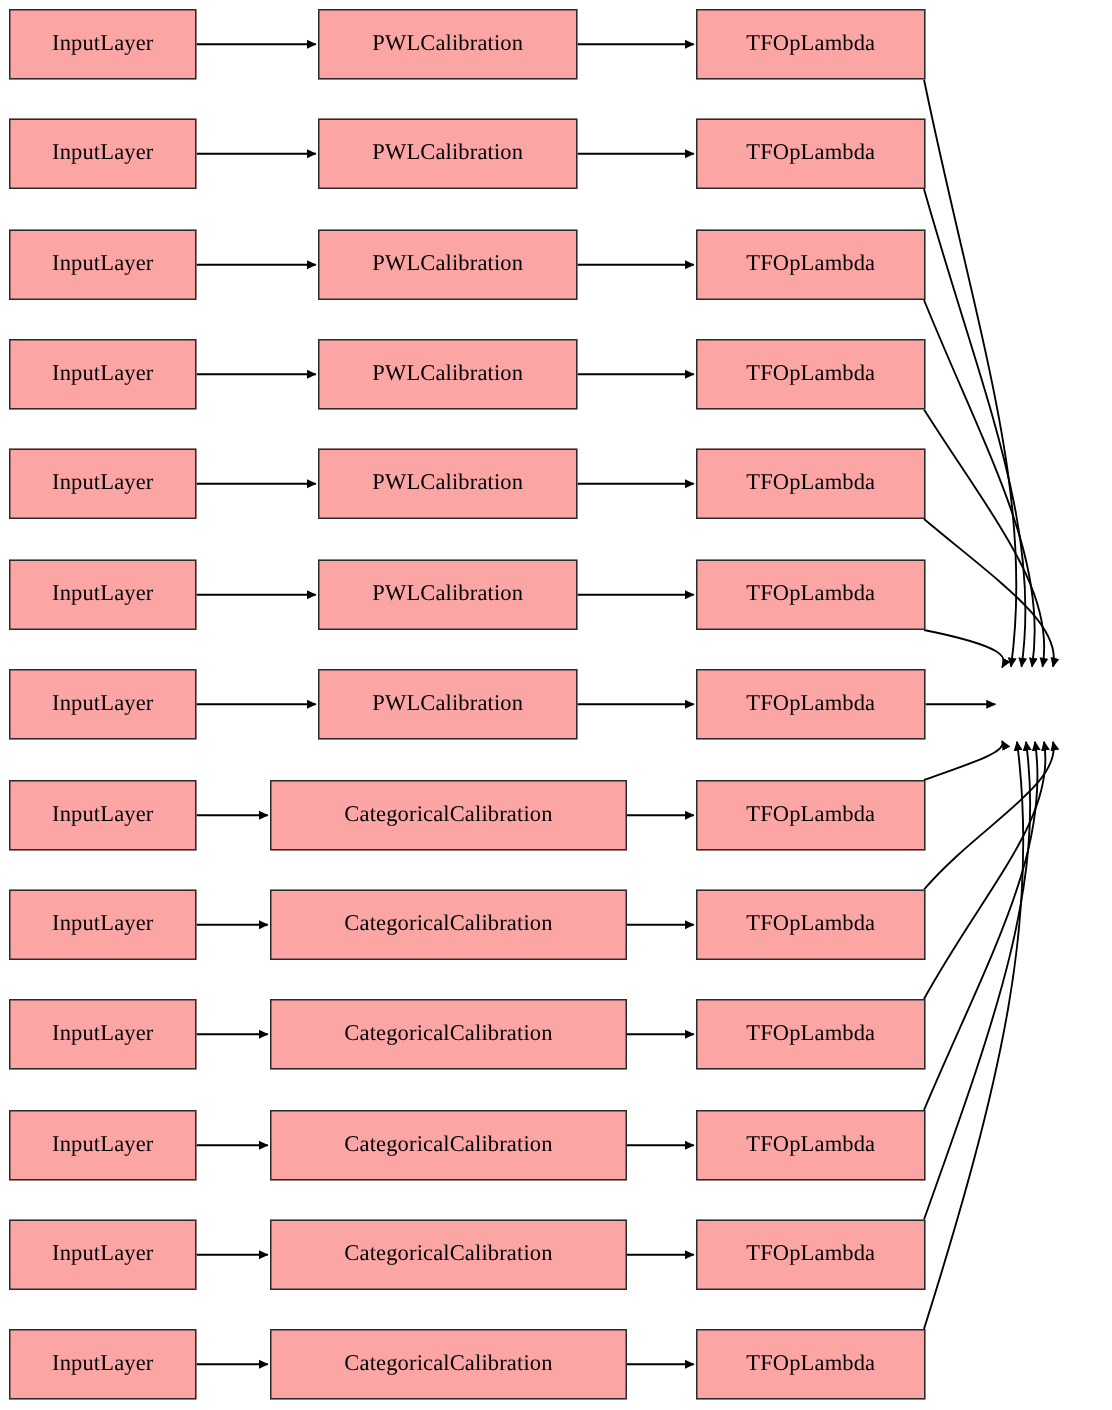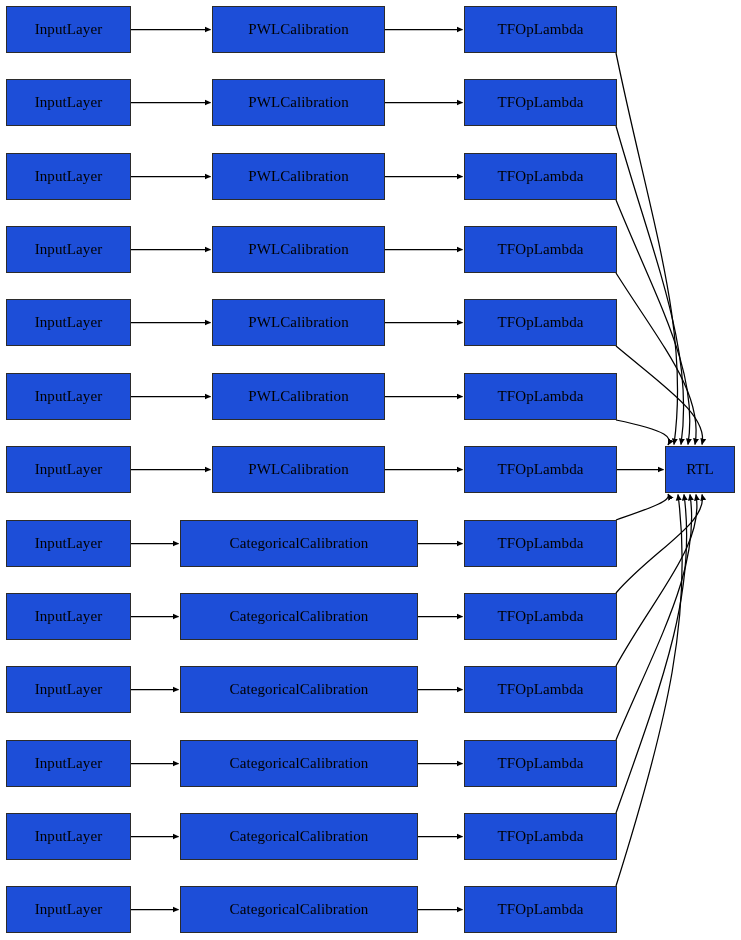--- a/index.html
+++ b/index.html
@@ -23,21 +23,21 @@
     left: 0;
     top: 0;
     width: 741px;
     height: 940px;
     pointer-events: none;
   }
   .gnode {
     position: absolute;
     box-sizing: border-box;
     border: 1px solid #2b2b2b;
-    background: #1d4ed8;
+    background: #fca5a5;
     display: flex;
     align-items: center;
     justify-content: center;
     color: #000000;
     font-family: "Liberation Serif", "DejaVu Serif", serif;
     font-size: 15px;
     line-height: 1;
     white-space: nowrap;
     letter-spacing: 0.1px;
   }
@@ -219,17 +219,14 @@
         <span class="gnode-label">TFOpLambda</span>
       </div>
       <div class="gnode" style="left: 464px; top: 813px; width: 153px; height: 47px;">
         <span class="gnode-label">TFOpLambda</span>
       </div>
       <div class="gnode" style="left: 464px; top: 886px; width: 153px; height: 47px;">
         <span class="gnode-label">TFOpLambda</span>
       </div>
     </div>
 
-  <div class="gnode" id="node-rtl" style="left: 665px; top: 446px; width: 70px; height: 47px;">
-    <span class="gnode-label">RTL</span>
-  </div>
 
 </div>
 
 </body></html>

